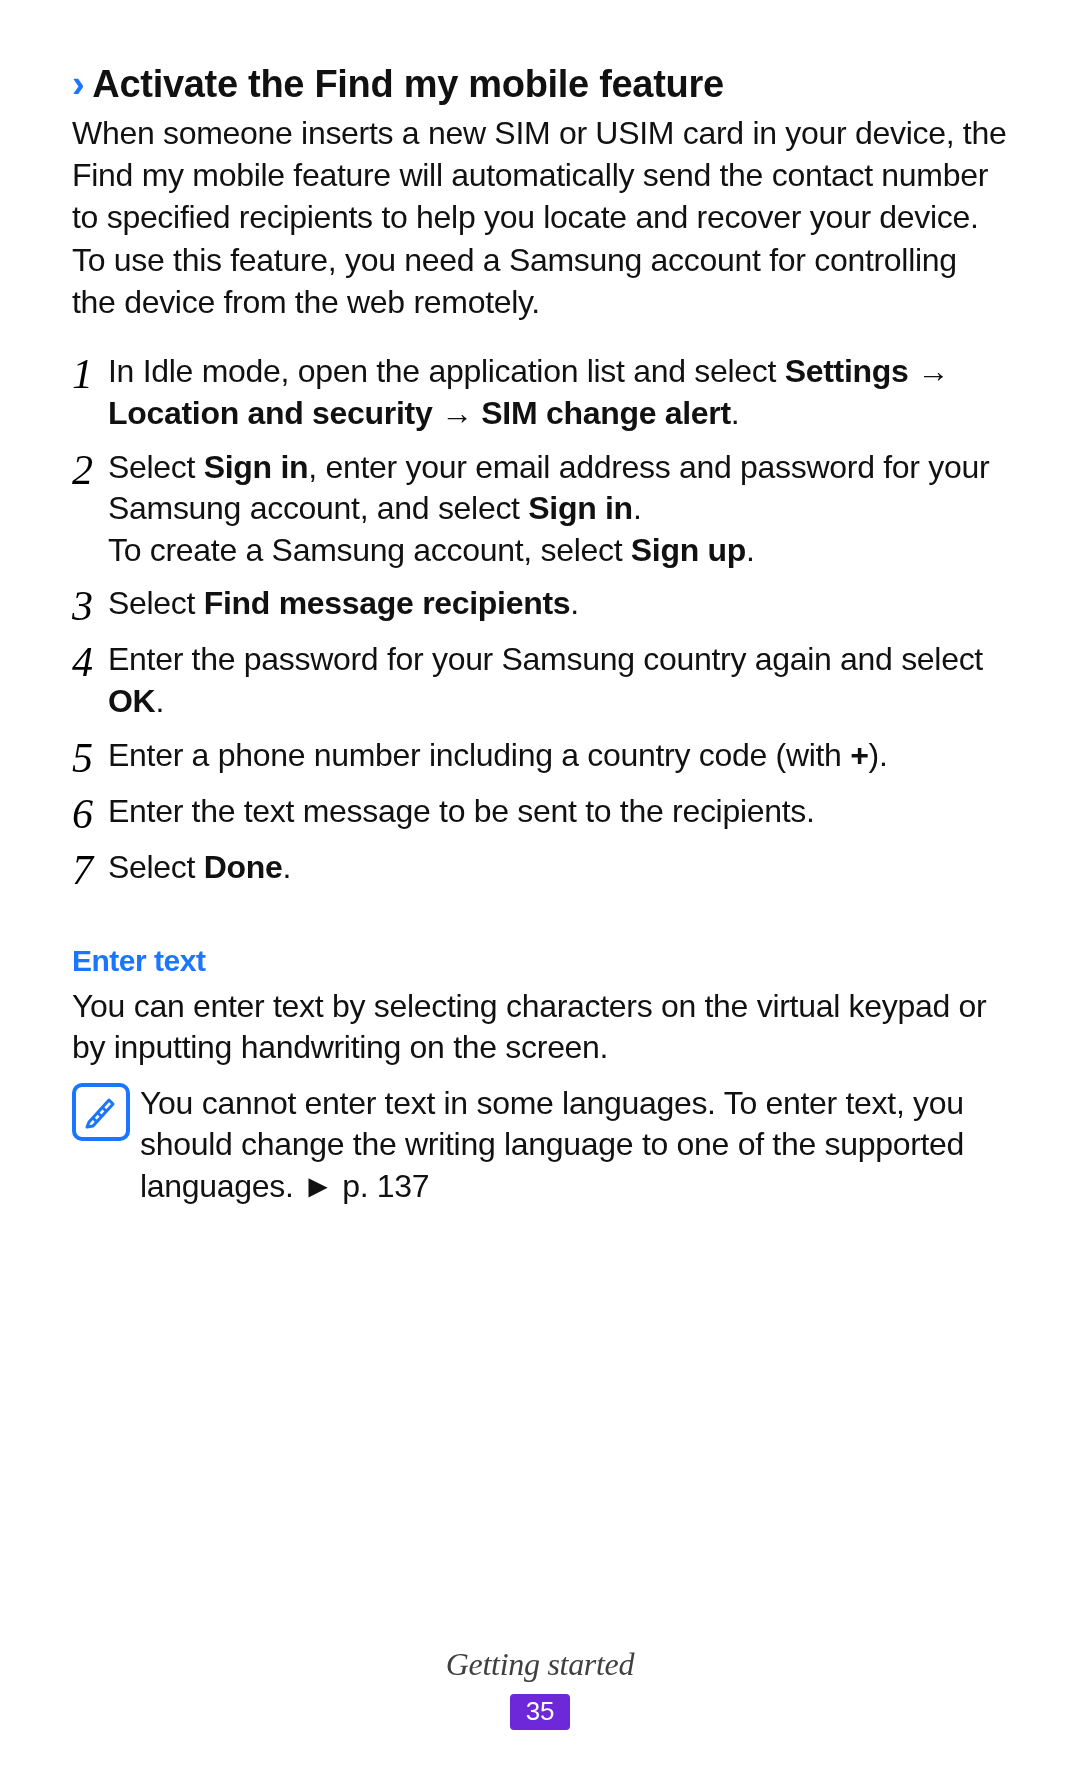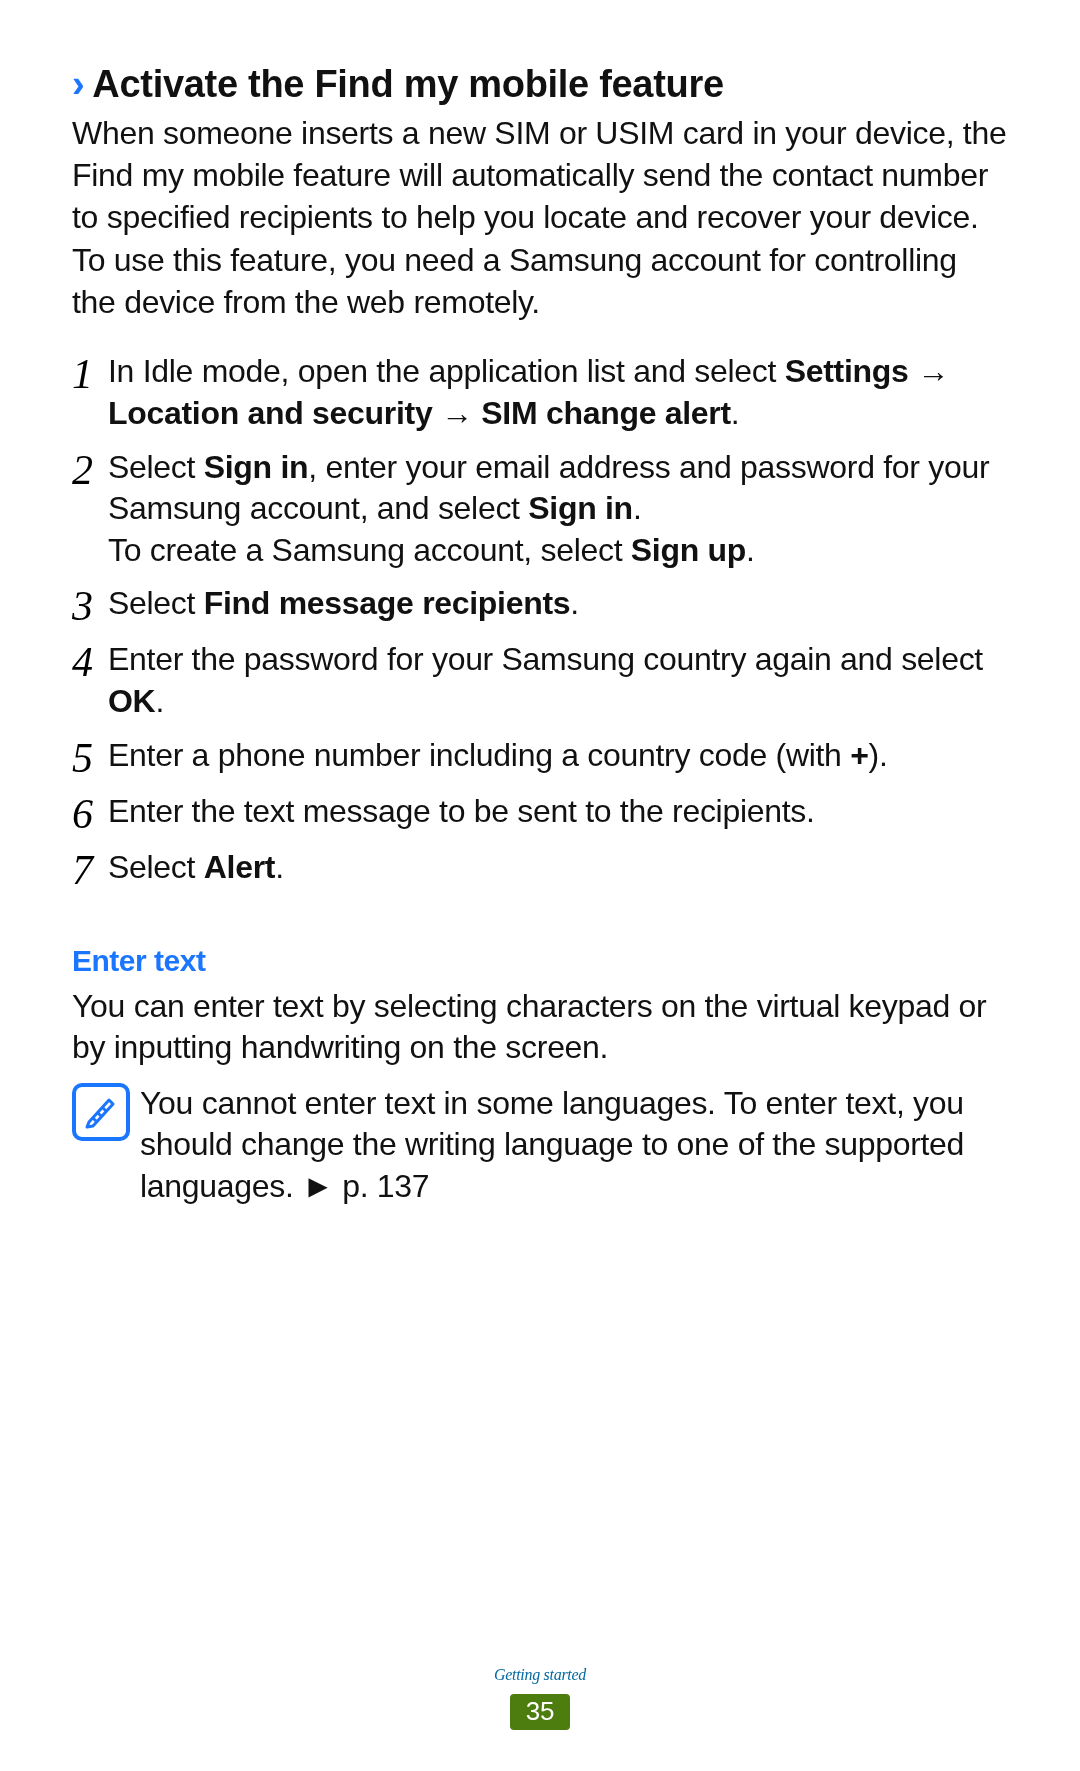--- a/index.html
+++ b/index.html
@@ -96,30 +96,30 @@
   }
   .footer {
     position: absolute;
     left: 0;
     right: 0;
     bottom: 40px;
     text-align: center;
   }
   .footer-label {
     font-style: italic;
-    font-size: 16px;
-    color: #0369a1;
+    font-size: 32px;
+    color: #404040;
     font-family: Georgia, "Times New Roman", serif;
     margin-bottom: 4px;
   }
   .page-badge {
     display: inline-block;
     min-width: 56px;
     padding: 2px 2px;
-    background: #4d7c0f;
+    background: #6d28d9;
     color: #fff;
     font-size: 26px;
     border-radius: 4px;
     line-height: 1.2;
   }
 </style>
 </head>
 <body>
 
 <div class="page">
@@ -173,21 +173,21 @@
     <div class="step">
       <div class="step-num">6</div>
       <div class="step-body">
         <span>Enter the text message to be sent to the recipients.</span>
       </div>
     </div>
 
     <div class="step">
       <div class="step-num">7</div>
       <div class="step-body">
-        <span>Select </span><span class="bold">Alert</span><span>.</span>
+        <span>Select </span><span class="bold">Done</span><span>.</span>
       </div>
     </div>
 
   </div>
 
   <div class="section-title">Enter text</div>
   <div class="para">You can enter text by selecting characters on the virtual keypad or by inputting handwriting on the screen.</div>
 
   <div class="note-row">
     <div class="note-icon">

